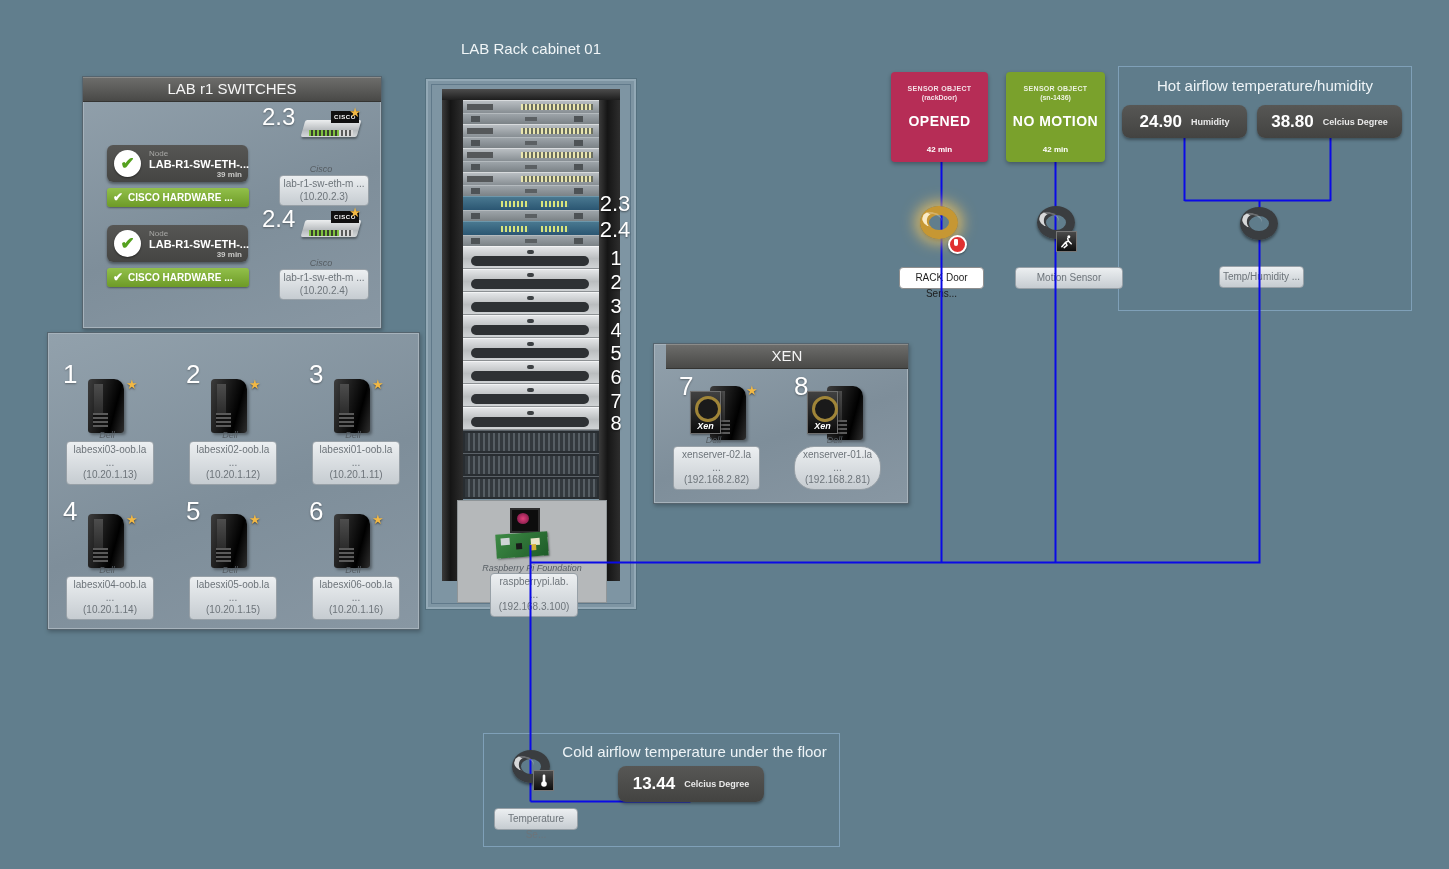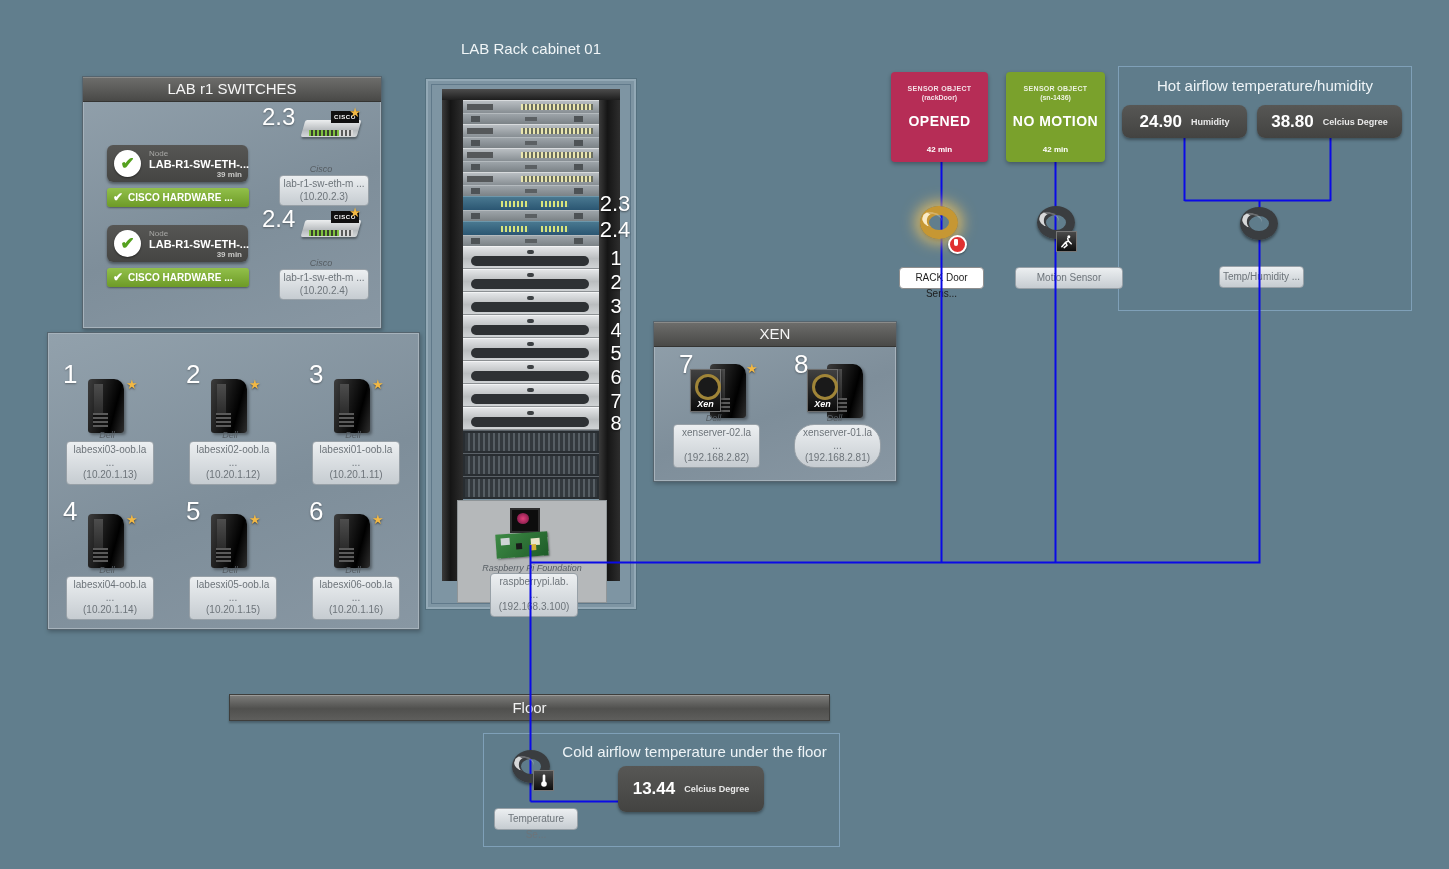--- a/index.html
+++ b/index.html
@@ -290,21 +290,21 @@
     <div class="bignum" style="left:261px;top:163px;">6</div>
     <div class="tower" style="left:286px;top:181px;"></div>
     <span class="star" style="left:324px;top:179px;">★</span>
     <div class="brand" style="left:264px;top:232px;width:82px;">Dell</div>
     <div class="tag" style="left:264px;top:243px;width:80px;">
       <div>labesxi06-oob.la ...</div>
         <div>(10.20.1.16)</div>
     </div>
   </div>
 
-  <div class="panel" style="left:653px;top:321px;width:242px;height:159px;">
+  <div class="panel" style="left:653px;top:343px;width:242px;height:159px;padding-left:12px;">
     <div class="panel-header">XEN</div>
 
     <div class="bignum" style="left:25px;top:27px;">7</div>
     <div class="tower" style="left:56px;top:42px;"></div>
     <div class="xenbadge" style="left:36px;top:47px;">
       <div class="xcirc"></div>
         <div class="xtxt">Xen</div>
     </div>
     <span class="star" style="left:92px;top:39px;">★</span>
     <div class="brand" style="left:19px;top:91px;width:81px;">Dell</div>
@@ -361,31 +361,30 @@
     <span class="val">24.90</span>
     <span class="unit">Humidity</span>
   </div>
   <div class="vbadge" style="left:1257px;top:105px;width:145px;">
     <span class="val">38.80</span>
     <span class="unit">Celcius Degree</span>
   </div>
   <div class="ring" style="left:1240px;top:207px;"></div>
   <div class="tag" style="left:1219px;top:266px;width:79px;height:16px;line-height:16px;padding:2px 2px;">Temp/Humidity ...</div>
 
-  <div class="floorbar">Floor</div>
 
   <div class="thin-panel" style="left:483px;top:733px;width:355px;height:112px;">
     <div class="ptitle" style="left:72px;right:6px;top:9px;">Cold airflow temperature under the floor</div>
   </div>
   <div class="ring" style="left:512px;top:750px;"></div>
   <div class="mini-badge" style="left:533px;top:770px;">
     <svg width="14" height="14" viewBox="0 0 16 16">
         <line x1="8" y1="2" x2="8" y2="9" stroke="#fff" stroke-width="3" stroke-linecap="round"></line>
         <circle cx="8" cy="11.5" r="3.2" fill="#fff"></circle>
       </svg>
   </div>
-  <div class="vbadge" style="left:618px;top:766px;width:146px;height:46px;">
+  <div class="vbadge" style="left:618px;top:766px;width:146px;height:36px;">
     <span class="val">13.44</span>
     <span class="unit">Celcius Degree</span>
   </div>
   <div class="tag" style="left:494px;top:808px;width:78px;height:16px;line-height:16px;padding:2px 2px;">Temperature Se...</div>
 
 </div>
 
 </body></html>

